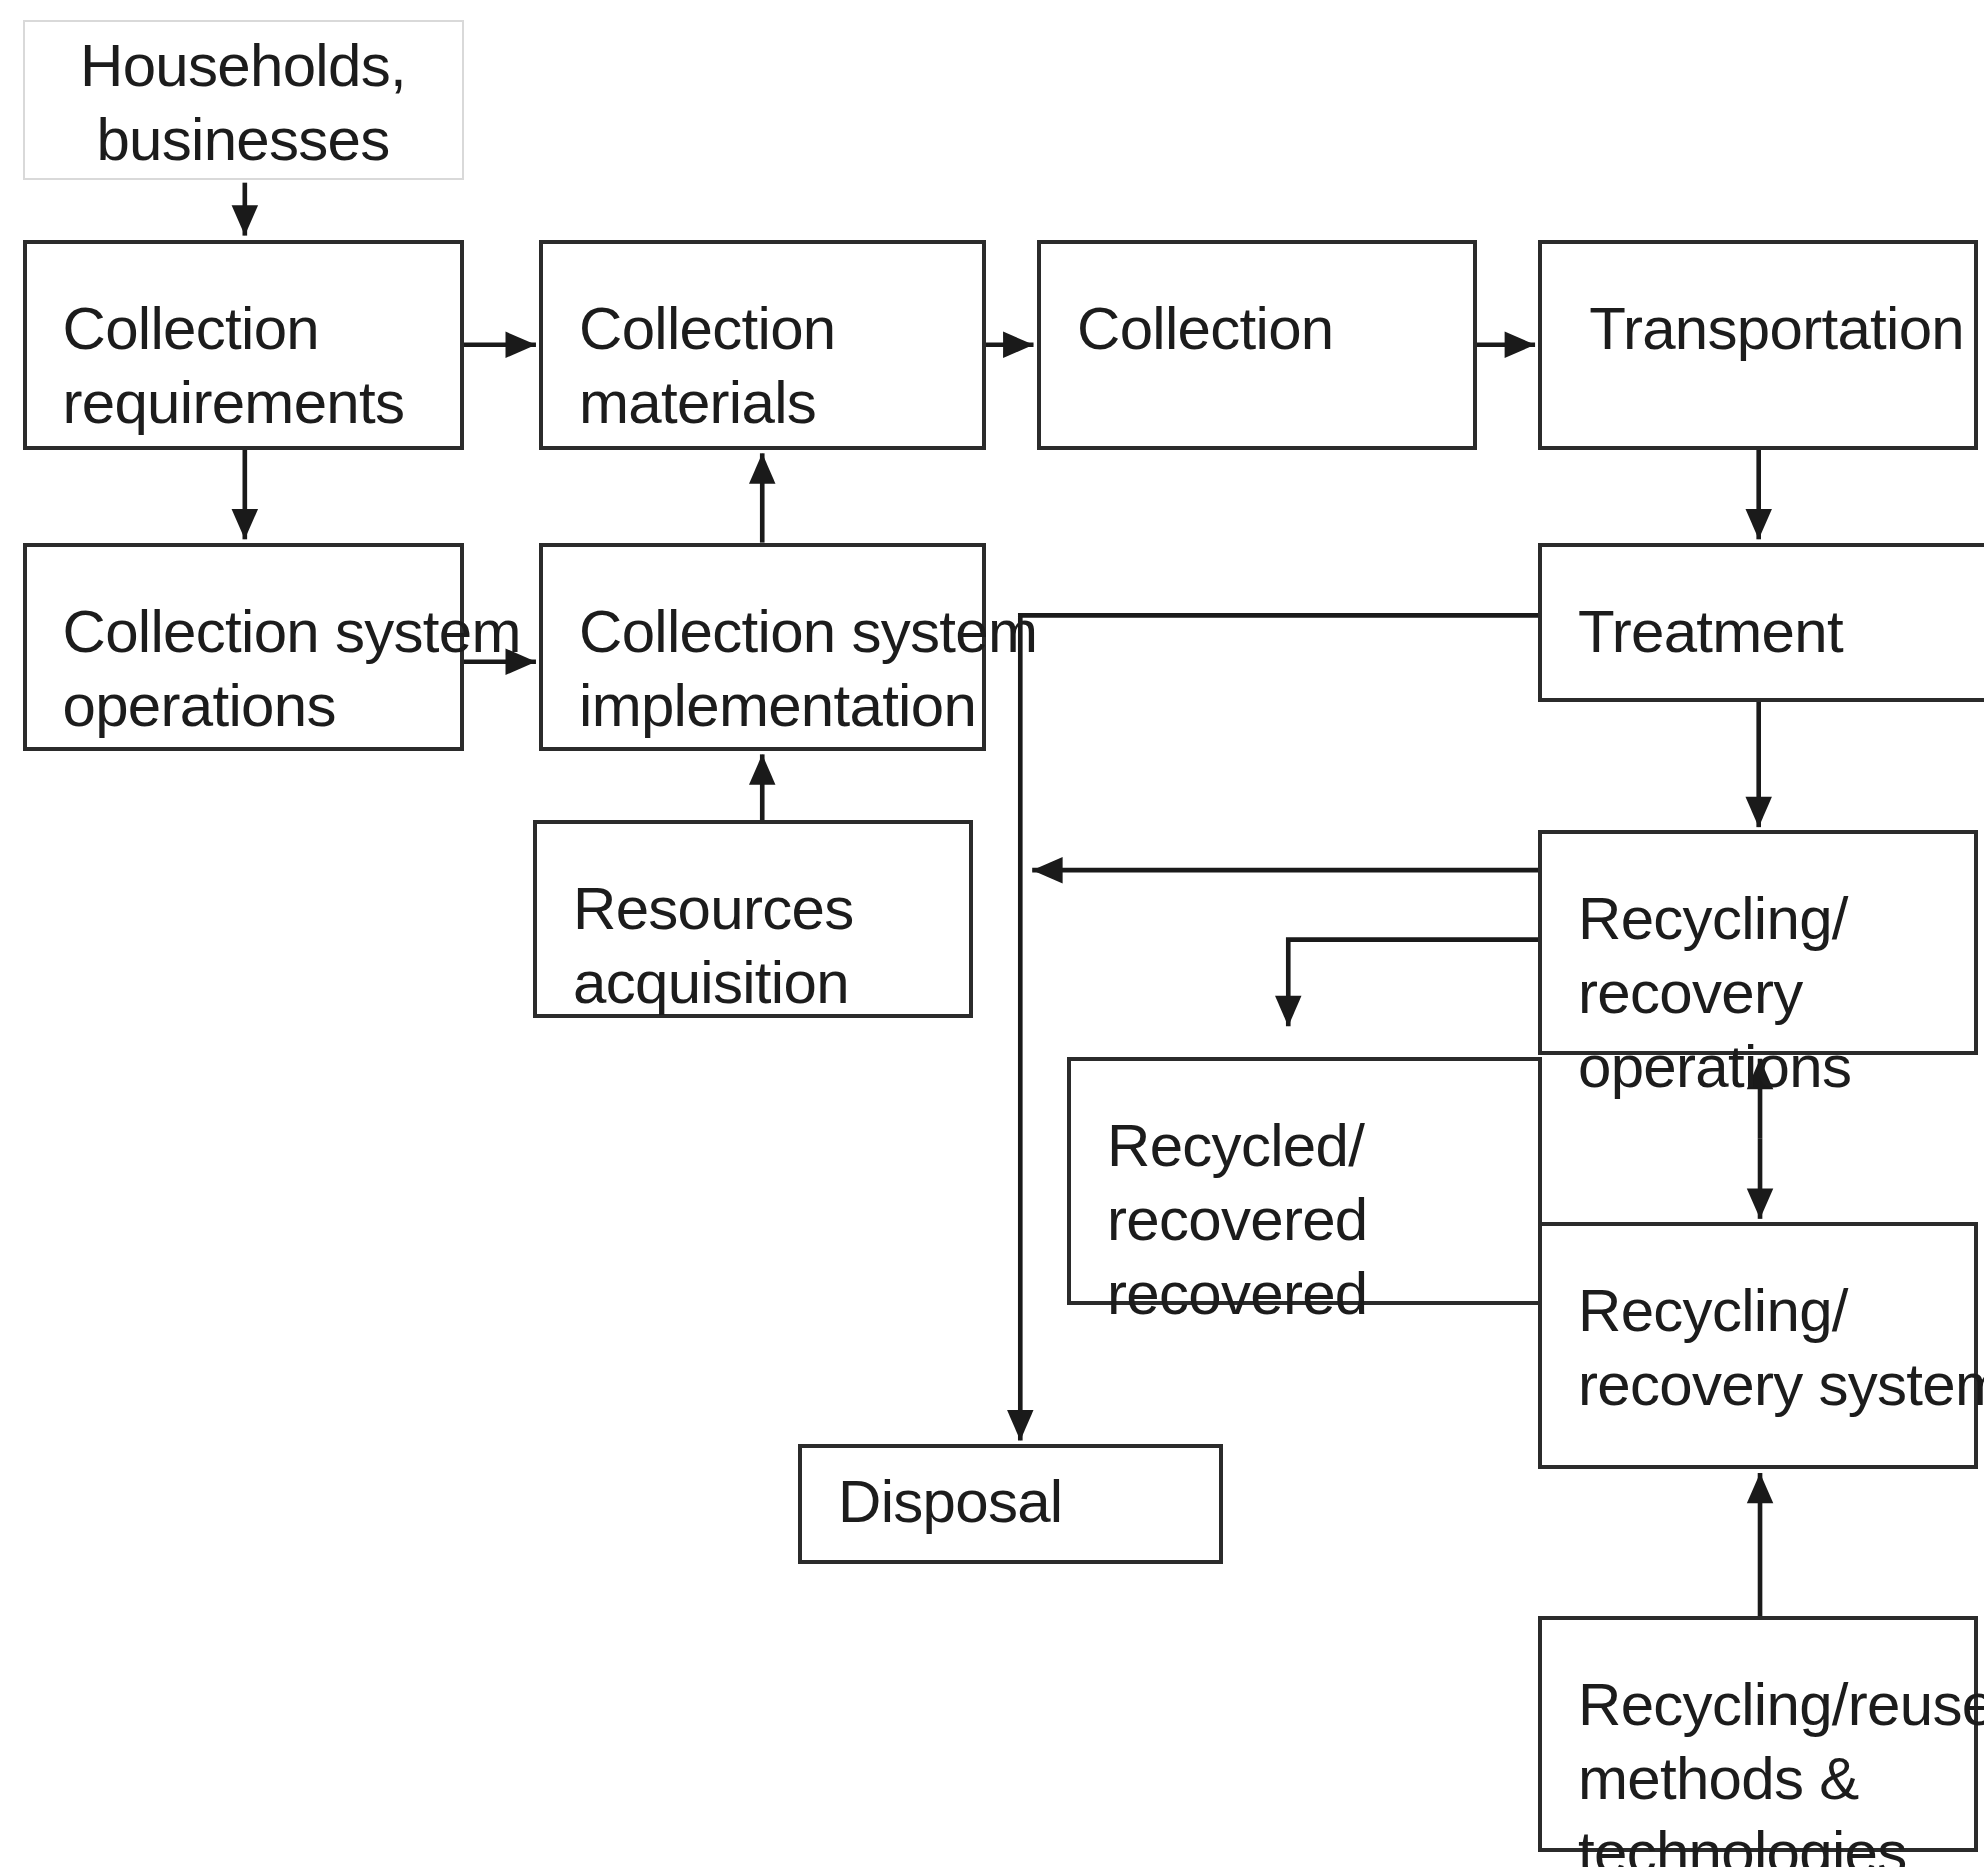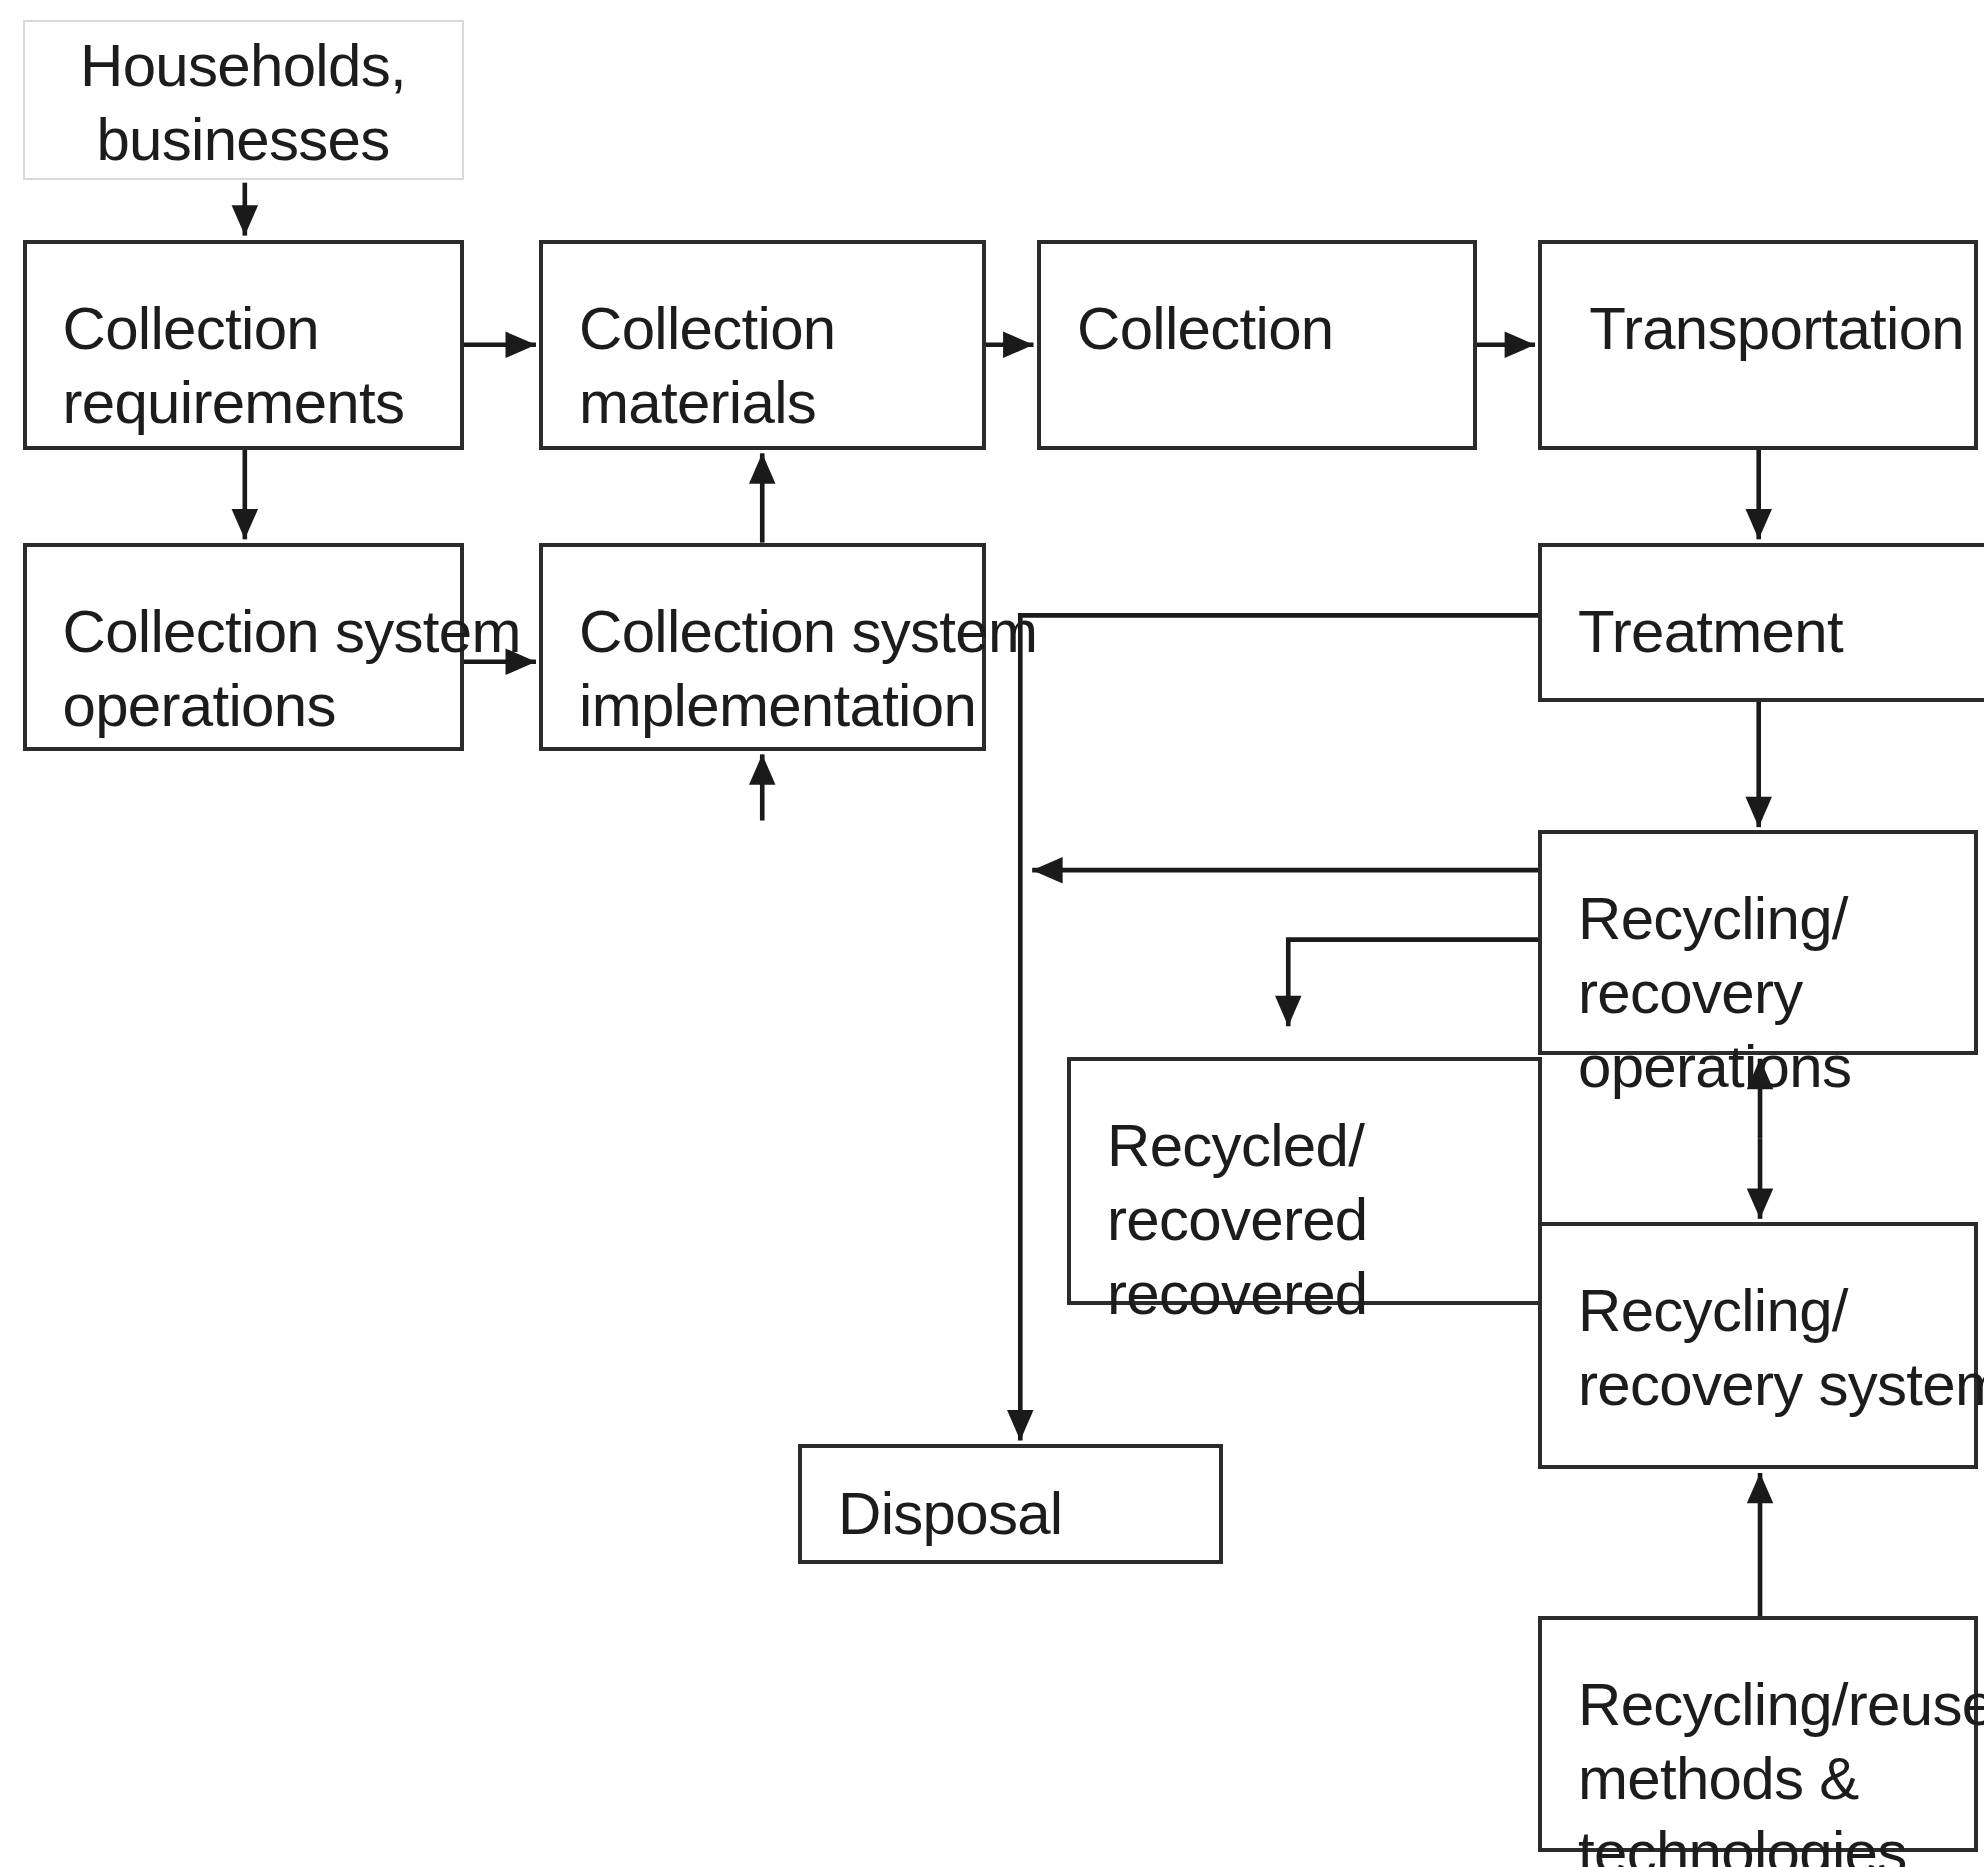--- a/index.html
+++ b/index.html
@@ -6,21 +6,21 @@
   body{width:1985px;height:1868px;position:relative;
        font-family:"Liberation Sans",sans-serif;}
   #canvas{position:absolute;left:0;top:0;width:1985px;height:1868px;background:#ffffff;}
   #wires{position:absolute;left:0;top:0;width:1985px;height:1868px;}
   .box{position:absolute;background:#ffffff;border:4px solid #2b2b2b;box-sizing:border-box;
        color:#1c1c1c;font-size:60px;line-height:74px;letter-spacing:-0.7px;}
   .box .txt{padding:48px 10px 0 36px;}
   .ln{white-space:nowrap;}
   .households{border:2.6px solid #d9d9d9;}
   .households .txt{padding:6.6px 6.6px 0 6.6px;text-align:center;}
-  .small .txt{padding-top:17px;margin-top:12px;}
+  .small .txt{padding-top:17px;}
   
   .b-households{left:22.5px;top:20px;width:441px;height:160px;}
   .b-colreq{left:22.5px;top:240px;width:441px;height:210px;}
   .b-colplan{left:539px;top:240px;width:447px;height:210px;}
   .b-collection{left:1037px;top:240px;width:440px;height:210px;}
   .b-transport{left:1538px;top:240px;width:440px;height:210px;text-align:right;}
   .b-colsysdev{left:22.5px;top:543px;width:441px;height:208px;}
   .b-colsysimp{left:539px;top:543px;width:447px;height:208px;}
   .b-treatment{left:1538px;top:543px;width:492px;height:159px;}
   .b-resources{left:533px;top:820px;width:440px;height:198px;}
@@ -106,20 +106,26 @@
       <div class="ln">implementation</div>
     </div>
   </div>
 
   <div class="box b-treatment">
     <div class="txt">
       <div class="ln">Treatment</div>
     </div>
   </div>
 
+  <div class="box b-resources">
+    <div class="txt">
+      <div class="ln">Resources</div>
+      <div class="ln">acquisition</div>
+    </div>
+  </div>
 
   <div class="box b-recops">
     <div class="txt">
       <div class="ln">Recycling/</div>
       <div class="ln">recovery</div>
       <div class="ln">operations</div>
     </div>
   </div>
 
   <div class="box b-recmat">

